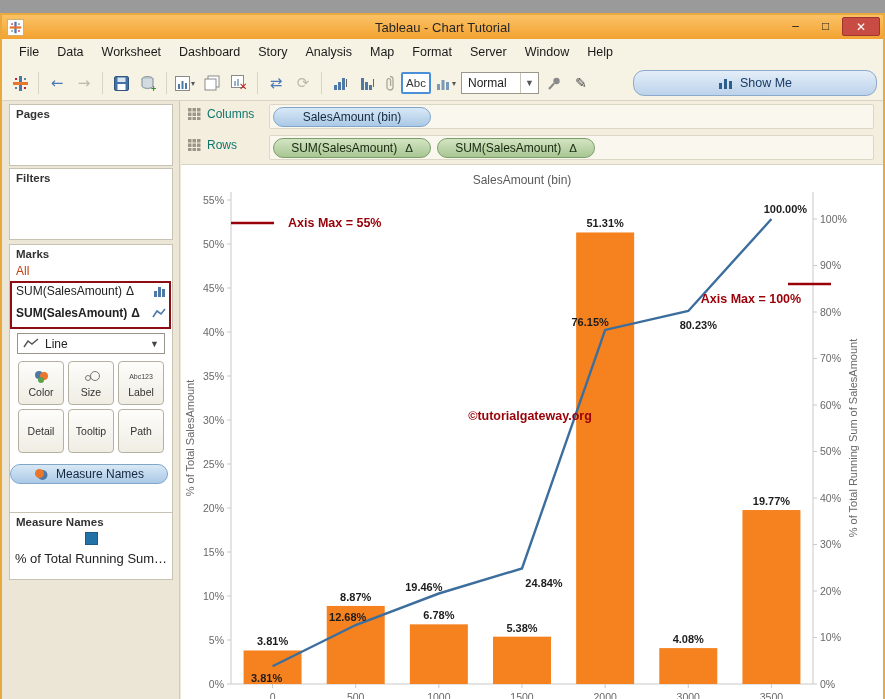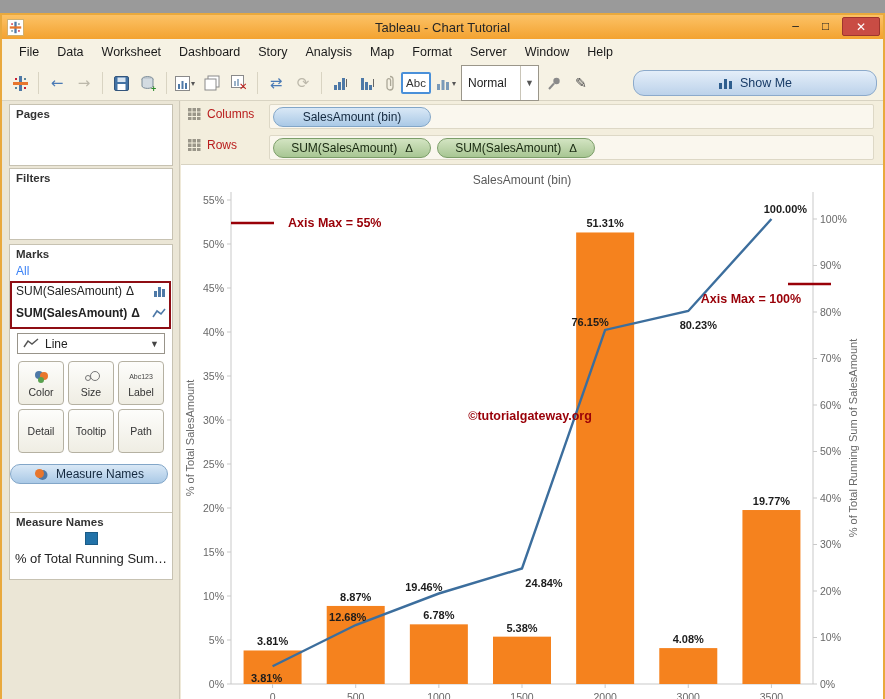--- a/index.html
+++ b/index.html
@@ -21,53 +21,53 @@
 
   
   .toolbar{position:absolute;left:0;top:51px;right:0;height:35px;background:#f6f2e4;border-bottom:1px solid #d8d3c2;display:flex;align-items:center;gap:3px;padding:0 6px;}
   .tbi{width:24px;height:26px;display:flex;align-items:center;justify-content:center;border-radius:2px;}
   .tbi.narrow{width:16px;}
   .caret{font-size:8px;color:#555;margin-left:1px;}
   .sep{width:1px;height:22px;background:#d9d4c2;margin:0 3px;}
   .glyph{font-family:"DejaVu Sans",sans-serif;font-size:15px;color:#4a7ab5;}
   .glyph.dis{color:#bcb8aa;}
   .abc-btn{width:30px;height:22px;border:2px solid #4a90d9;background:#fff;border-radius:2px;font-size:11.5px;color:#333;}
-  .fit-select{width:78px;height:36px;border:1px solid #9a968a;background:#fff;display:flex;align-items:center;font-size:12px;color:#222;padding-left:6px;}
+  .fit-select{width:78px;height:22px;border:1px solid #9a968a;background:#fff;display:flex;align-items:center;font-size:12px;color:#222;padding-left:6px;}
   .fit-select .caret{margin-left:auto;border-left:1px solid #c9c5b8;padding:0 4px;height:100%;display:flex;align-items:center;font-size:9px;}
   .showme{margin-left:auto;width:244px;height:26px;border:1px solid #8caacb;border-radius:11px;background:linear-gradient(#e4eef9,#bcd2ea);display:flex;align-items:center;justify-content:center;gap:7px;font-size:12.5px;color:#173a66;}
 
   
   .sidebar{position:absolute;left:0;top:86px;width:178px;bottom:0;background:#ebe6d6;border-right:1px solid #cfcaba;}
   .card{position:absolute;left:7px;width:164px;background:#fff;border:1px solid #c7c2b2;}
   .card-title{padding:3px 6px 2px;font-size:11.5px;color:#333;font-weight:bold;}
   .card.pages{top:3px;height:62px;}
   .card.filters{top:67px;height:72px;}
   .card.marks{top:143px;height:309px;}
   .card.legendcard{top:411px;height:68px;}
-  .marks-all{padding:2px 6px;font-size:12px;color:#3b82f6;}
+  .marks-all{padding:2px 6px;font-size:12px;color:#c2410c;}
   .marks-field{display:flex;align-items:center;gap:4px;padding:0 6px;font-size:12px;color:#222;height:22px;}
   .marks-field.selected{font-weight:bold;}
   .mf-spacer{flex:1;}
   .red-box{position:absolute;left:0;top:36px;width:161px;height:48px;border:2.5px solid #8e0d13;pointer-events:none;z-index:3;}
   .mark-select{margin:9px 7px 7px;height:21px;border:1px solid #98948a;background:#fff;display:flex;align-items:center;padding:0 5px;gap:6px;font-size:12px;color:#222;}
   .mark-select .caret{margin-left:auto;font-size:9px;color:#444;}
   .marks-btns{display:grid;grid-template-columns:repeat(3,46px);gap:4px;justify-content:center;margin:2px 0 9px;}
   .mbtn{height:44px;border:1px solid #b5b1a2;border-radius:4px;background:linear-gradient(#fdfdfb,#efede3);display:flex;flex-direction:column;align-items:center;justify-content:center;font-size:10.5px;color:#333;gap:1px;}
   .mbtn .ic{height:17px;display:flex;align-items:center;}
   .abc123{font-size:7px;line-height:7px;color:#444;text-align:center;}
   .mn-pill{margin:2px auto 0;width:148px;}
   .legend-row{display:flex;align-items:center;gap:6px;padding:2px 6px;font-size:13px;color:#222;white-space:nowrap;overflow:hidden;flex-direction:column;}
   .swatch{width:13px;height:13px;flex:0 0 13px;border:1px solid rgba(0,0,0,.2);}
 
   
   .main{position:absolute;left:179px;top:86px;right:0;bottom:0;background:#f3eedd;}
   .shelf{position:absolute;left:0;right:0;height:31px;}
   .shelf.columns{top:0;}
   .shelf.rows{top:31px;}
-  .shelf-label{position:absolute;left:7px;top:6px;display:flex;gap:6px;align-items:center;font-size:12px;color:#b91c1c;}
+  .shelf-label{position:absolute;left:7px;top:6px;display:flex;gap:6px;align-items:center;font-size:12px;color:#0f766e;}
   .shelf-well{position:absolute;left:88px;right:9px;top:3px;height:25px;background:#faf7ee;border:1px solid #ddd8c6;border-radius:2px;display:flex;align-items:center;gap:6px;padding:0 3px;}
   .pill{height:20px;border-radius:10px;display:inline-flex;align-items:center;justify-content:center;gap:8px;padding:0 12px;font-size:12px;color:#14293f;white-space:nowrap;}
   .pill.blue{background:linear-gradient(#d9e8f6,#aac9e6);border:1px solid #82a6c8;width:158px;}
   .pill.green{background:linear-gradient(#d3e4c2,#a8c693;);background:linear-gradient(#d3e4c2,#a8c693);border:1px solid #7c9e69;width:158px;color:#17270f;}
   .pill .delta{font-size:11.5px;}
 
   
   .chart{position:absolute;left:0;top:63px;right:0;bottom:0;background:#fff;border-top:1px solid #d8d3c2;}
   .ct-title{font-size:12px;fill:#5a5a5a;}
   .tick{font-size:10.5px;fill:#686868;}

